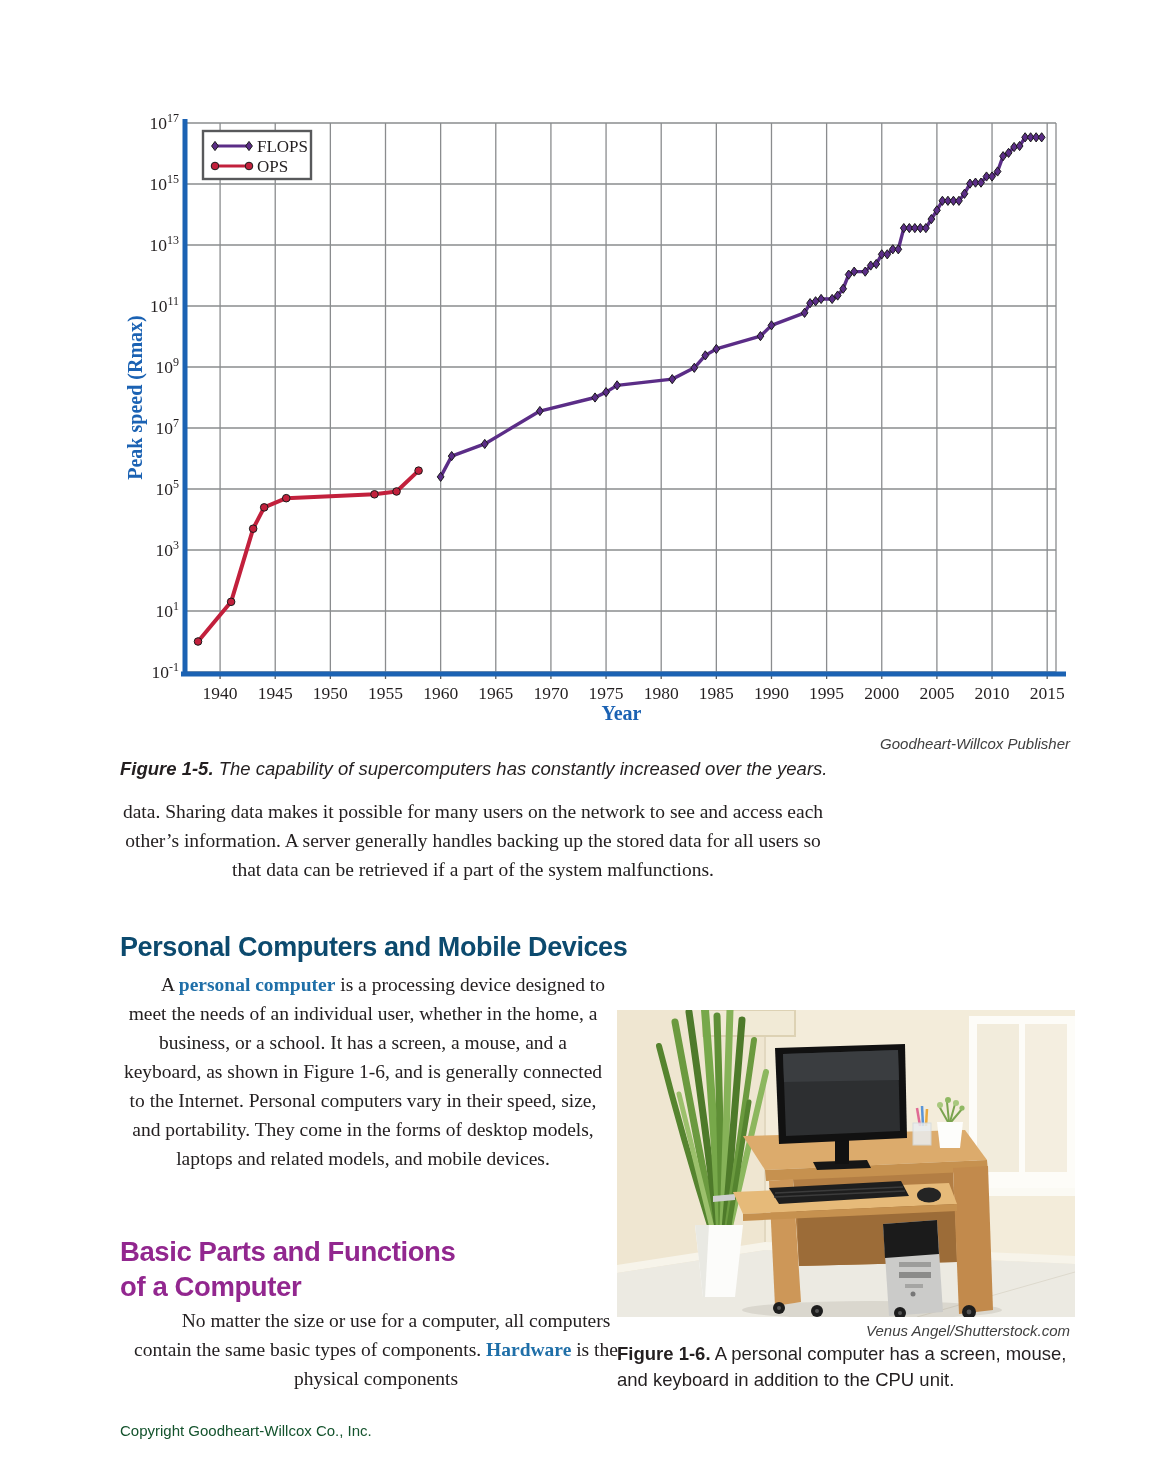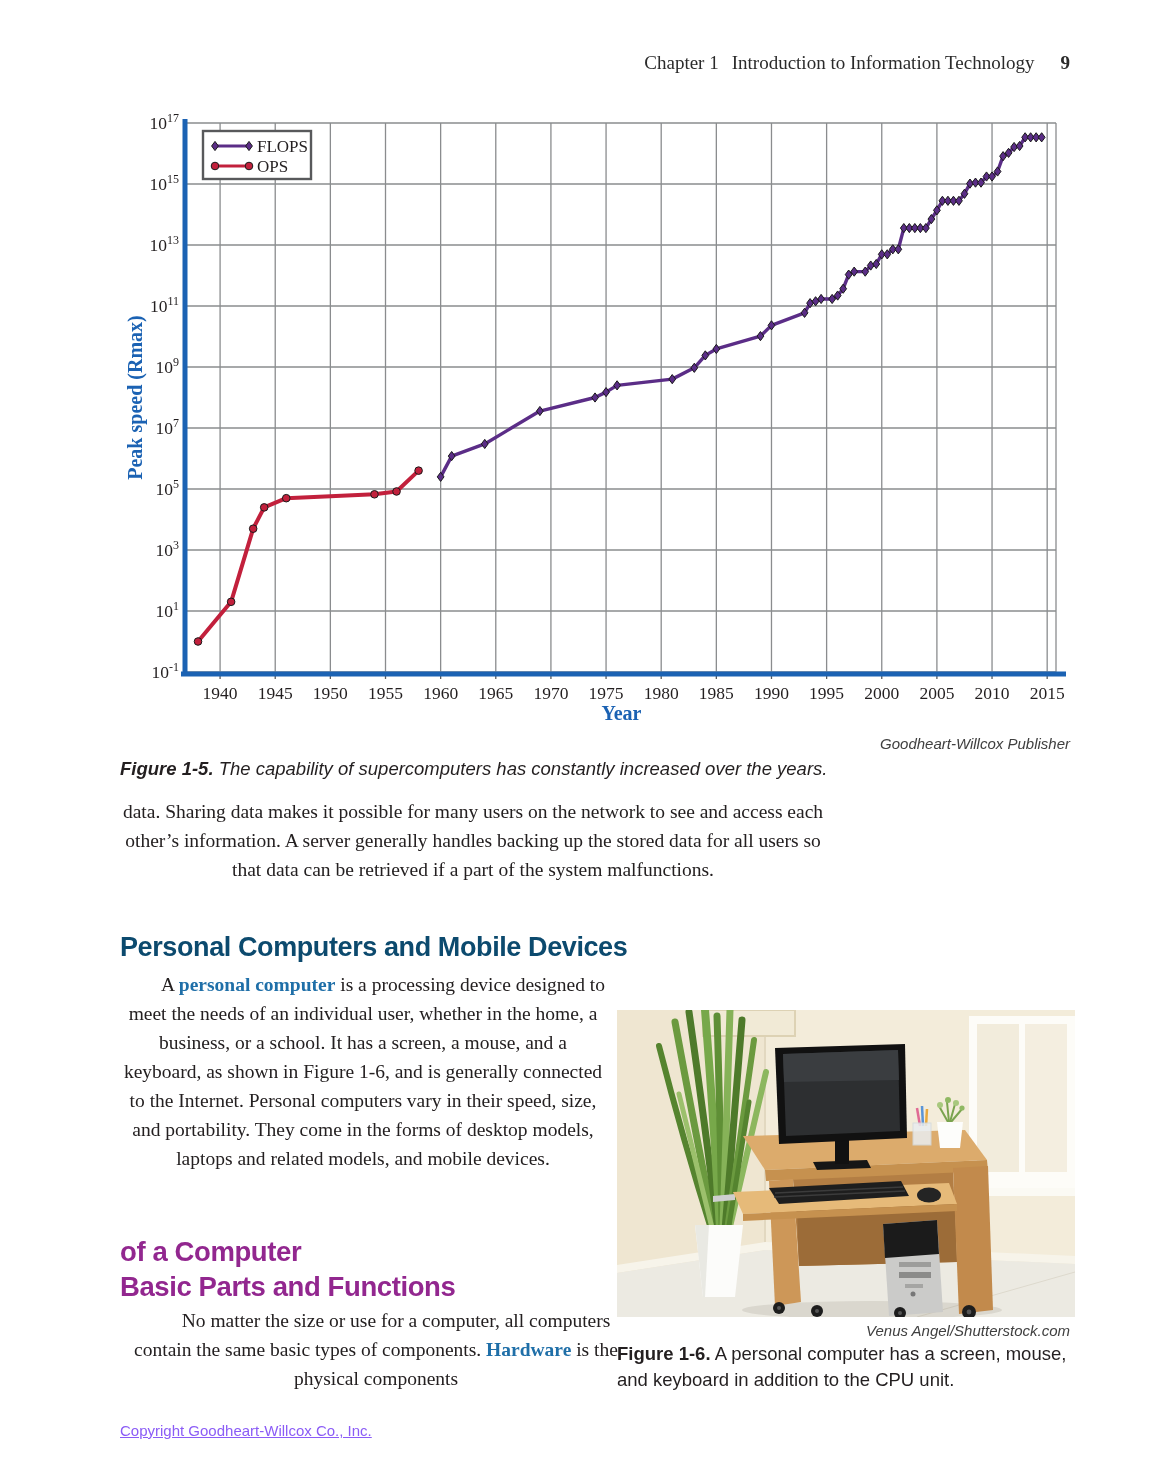--- a/index.html
+++ b/index.html
@@ -37,32 +37,27 @@
   .term{color:#1f6fa8;font-weight:bold;}
 
   .heading{position:absolute;font-family:"Liberation Sans",sans-serif;font-weight:bold;letter-spacing:-0.4px;}
   .heading1{left:120px;top:932px;font-size:27px;color:#0c4a6e;}
   .heading2{left:120px;top:1234px;font-size:27.5px;line-height:35px;color:#92278f;}
   .heading2 span{display:block;}
 
   .photo{position:absolute;left:617px;top:1010px;width:458px;height:307px;}
 
   .footer{position:absolute;left:120px;top:1422px;font-family:"Liberation Sans",sans-serif;
-          font-size:15px;color:#8b5cf6;text-decoration:underline;}
+          font-size:15px;color:#14532d;}
 </style>
 </head>
 <body>
 
 <div class="page">
 
-  <div class="header">
-    <span class="chap">Chapter 1</span>
-    <span>Introduction to Information Technology</span>
-    <span class="pagenum">9</span>
-  </div>
 
   <div class="chart-wrap">
     <svg id="chart-svg" width="975" height="650">
         <line x1="100.08375634517768" y1="27" x2="100.08375634517768" y2="576" stroke="#8a8c8e" stroke-width="1.3"></line>
         <line x1="100.08375634517768" y1="576" x2="100.08375634517768" y2="583" stroke="#58595b" stroke-width="1.3"></line>
         <text x="100.08375634517768" y="603" text-anchor="middle" class="tick">1940</text>
         <line x1="155.22335025380715" y1="27" x2="155.22335025380715" y2="576" stroke="#8a8c8e" stroke-width="1.3"></line>
         <line x1="155.22335025380715" y1="576" x2="155.22335025380715" y2="583" stroke="#58595b" stroke-width="1.3"></line>
         <text x="155.22335025380715" y="603" text-anchor="middle" class="tick">1945</text>
         <line x1="210.36294416243663" y1="27" x2="210.36294416243663" y2="576" stroke="#8a8c8e" stroke-width="1.3"></line>
@@ -222,22 +217,22 @@
 
   <div class="heading heading1">Personal Computers and Mobile Devices</div>
 
   <div class="body-text para2">
     <p class="indent">
       <span>A </span><span class="term">personal computer</span><span> is a processing device designed to meet the needs of an individual user, whether in the home, a business, or a school. It has a screen, a mouse, and a keyboard, as shown in Figure 1-6, and is generally connected to the Internet. Personal computers vary in their speed, size, and portability. They come in the forms of desktop models, laptops and related models, and mobile devices.</span>
     </p>
   </div>
 
   <div class="heading heading2">
+    <span>Basic Parts and Functions</span>
     <span>of a Computer</span>
-    <span>Basic Parts and Functions</span>
   </div>
 
   <div class="body-text para3">
     <p class="indent">
       <span>No matter the size or use for a computer, all computers contain the same basic types of components. </span><span class="term">Hardware</span><span> is the physical components</span>
     </p>
   </div>
 
   <svg class="photo" viewBox="0 0 458 307">
     <rect width="458" height="307" fill="#f3ecda"></rect>

